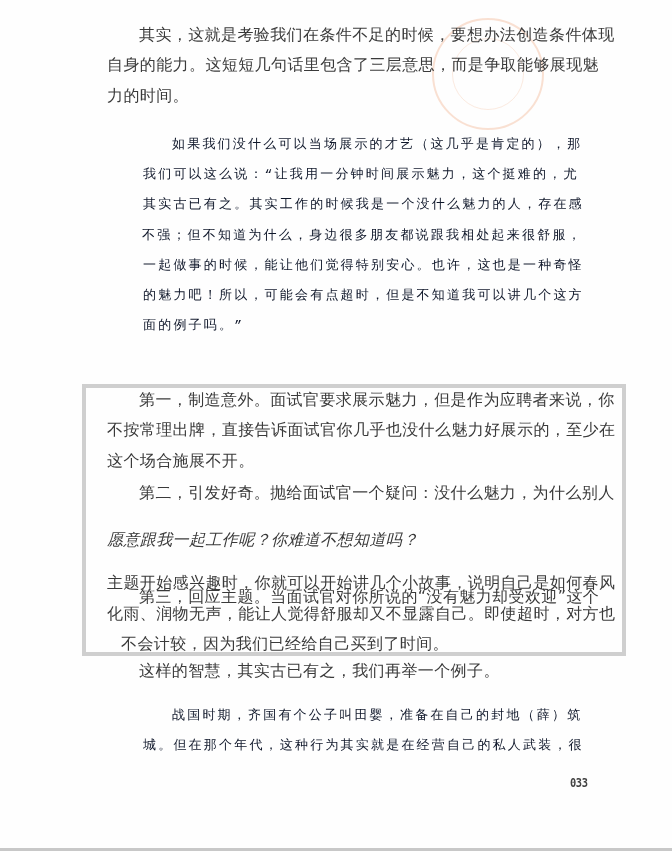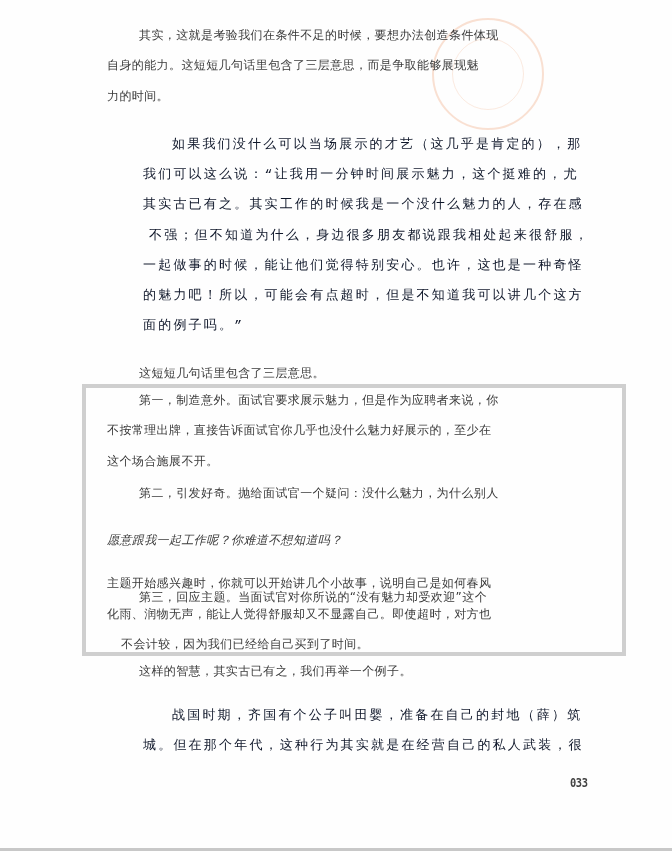--- a/index.html
+++ b/index.html
@@ -14,21 +14,21 @@
     position: absolute; left: 432px; top: 18px; width: 112px; height: 112px;
     border-radius: 50%; border: 2px solid rgba(240,170,130,0.35);
     box-sizing: border-box;
   }
   .stamp-inner {
     position: absolute; left: 452px; top: 38px; width: 72px; height: 72px;
     border-radius: 50%; border: 1px solid rgba(240,170,130,0.25);
     box-sizing: border-box;
   }
   .line {
-    position: absolute; white-space: nowrap; font-size: 12px; line-height: 20px;
+    position: absolute; white-space: nowrap; font-size: 16px; line-height: 20px;
     letter-spacing: 0.4px; color: #3a3a3a;
   }
   .q .line, .line.q {
     font-family: Liberation Mono, monospace;
     font-size: 13px; letter-spacing: 2.2px; color: #0f172a;
   }
   .box {
     position: absolute; left: 82px; top: 384px; width: 544px; height: 272px;
     border: 4px solid #cfcfcf; box-sizing: border-box;
   }
@@ -52,27 +52,26 @@
   <div>
     <div class="line" style="left:139px;top:25px;">其实，这就是考验我们在条件不足的时候，要想办法创造条件体现</div>
     <div class="line" style="left:107px;top:55px;">自身的能力。这短短几句话里包含了三层意思，而是争取能够展现魅</div>
     <div class="line" style="left:107px;top:86px;">力的时间。</div>
   </div>
 
   <div class="q">
     <div class="line" style="left:172px;top:135px;">如果我们没什么可以当场展示的才艺（这几乎是肯定的），那</div>
     <div class="line" style="left:143px;top:165px;">我们可以这么说：“让我用一分钟时间展示魅力，这个挺难的，尤</div>
     <div class="line" style="left:143px;top:195px;">其实古已有之。其实工作的时候我是一个没什么魅力的人，存在感</div>
-    <div class="line" style="left:149px;top:226px;text-align:center;">不强；但不知道为什么，身边很多朋友都说跟我相处起来很舒服，</div>
+    <div class="line" style="left:142px;top:226px;text-align:center;">不强；但不知道为什么，身边很多朋友都说跟我相处起来很舒服，</div>
     <div class="line" style="left:143px;top:256px;">一起做事的时候，能让他们觉得特别安心。也许，这也是一种奇怪</div>
     <div class="line" style="left:143px;top:286px;">的魅力吧！所以，可能会有点超时，但是不知道我可以讲几个这方</div>
     <div class="line" style="left:143px;top:316px;">面的例子吗。”</div>
   </div>
 
-  <div class="line" style="left:139px;top:363px;">这短短几句话里包含了三层意思。</div>
 
   <div class="box"></div>
   <div>
     <div>
       <div class="line" style="left:139px;top:390px;">第一，制造意外。面试官要求展示魅力，但是作为应聘者来说，你</div>
       <div class="line" style="left:107px;top:420px;">不按常理出牌，直接告诉面试官你几乎也没什么魅力好展示的，至少在</div>
       <div class="line" style="left:107px;top:451px;">这个场合施展不开。</div>
     </div>
     <div>
       <div class="line" style="left:139px;top:483px;">第二，引发好奇。抛给面试官一个疑问：没什么魅力，为什么别人</div>

